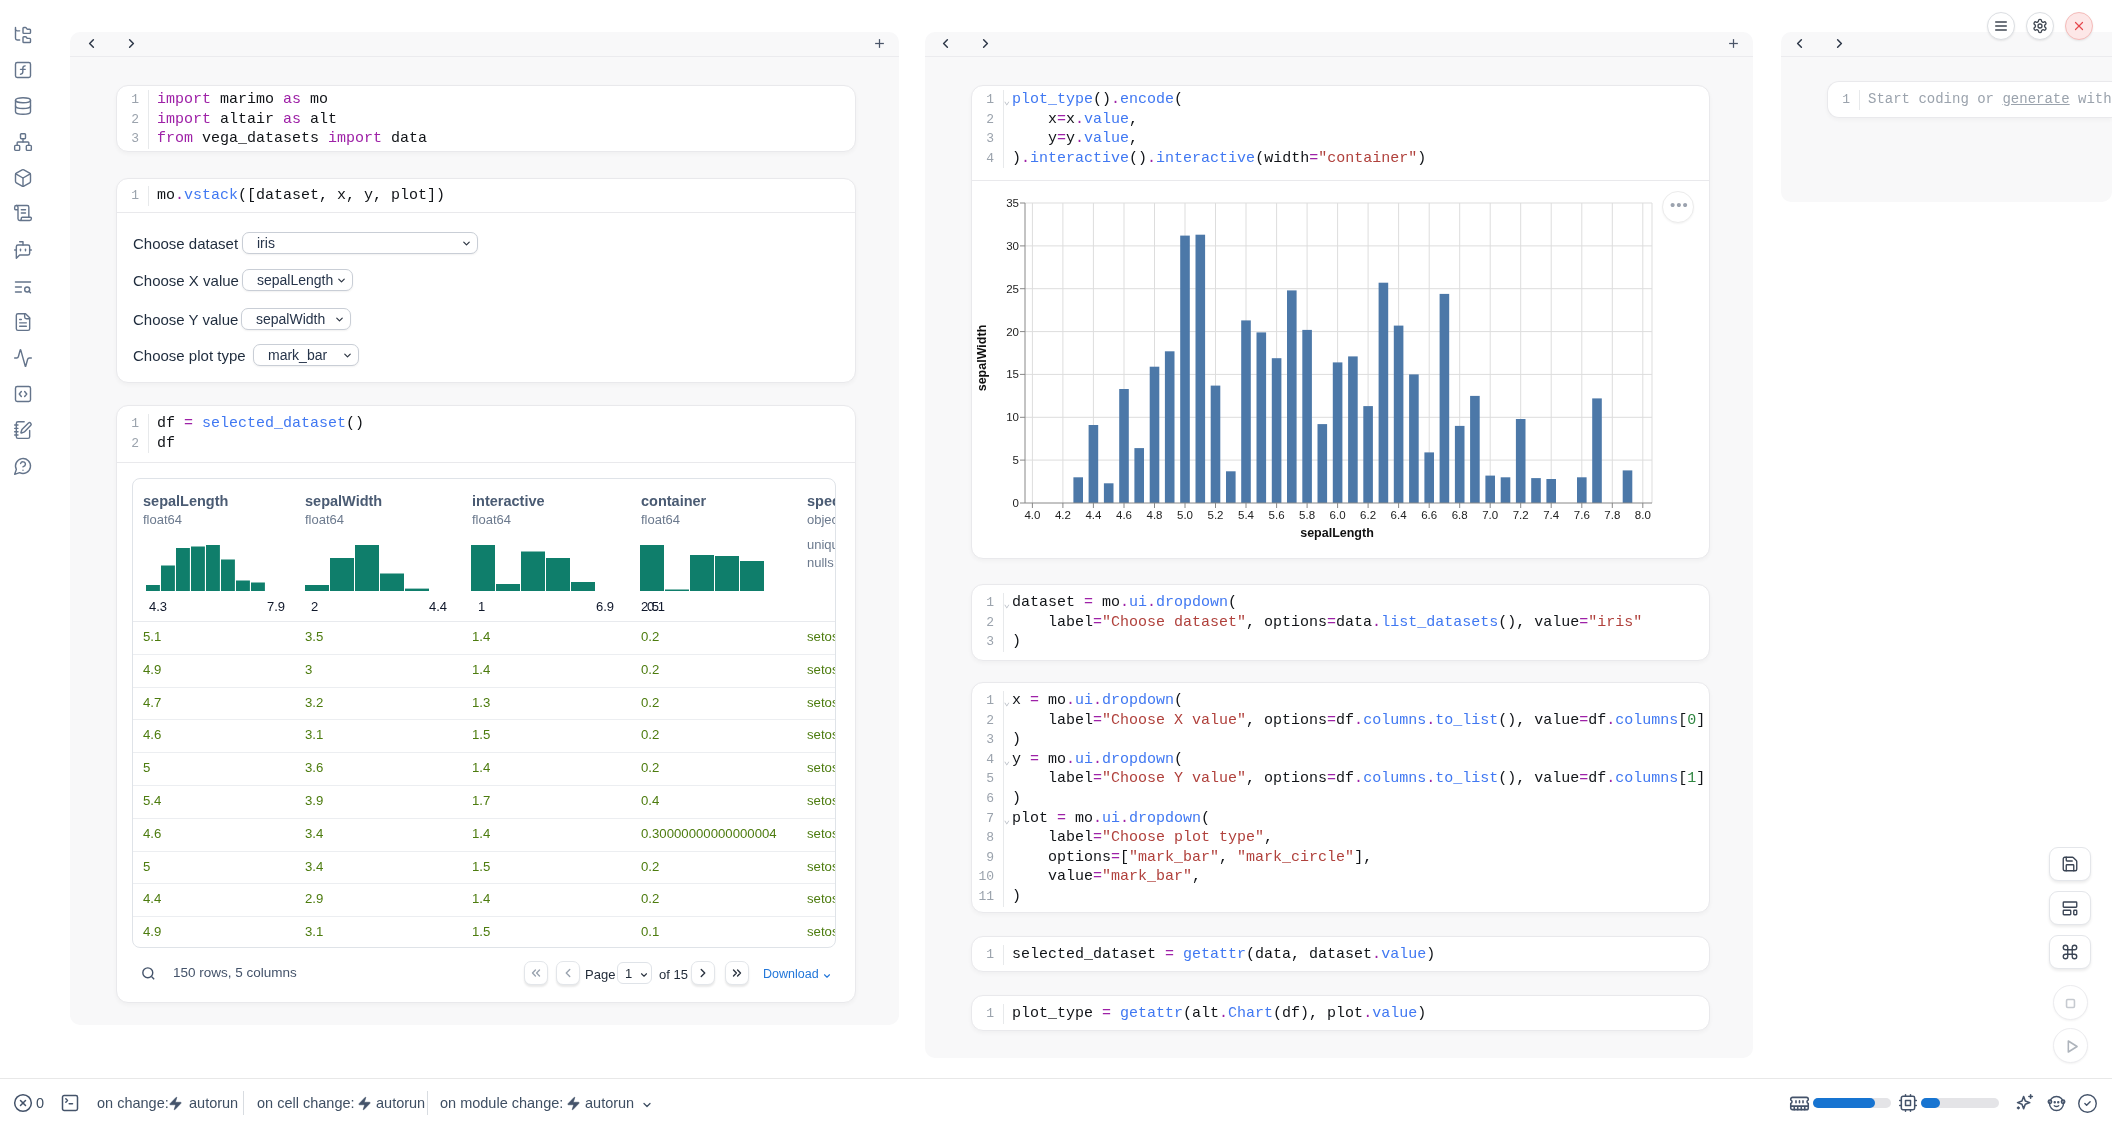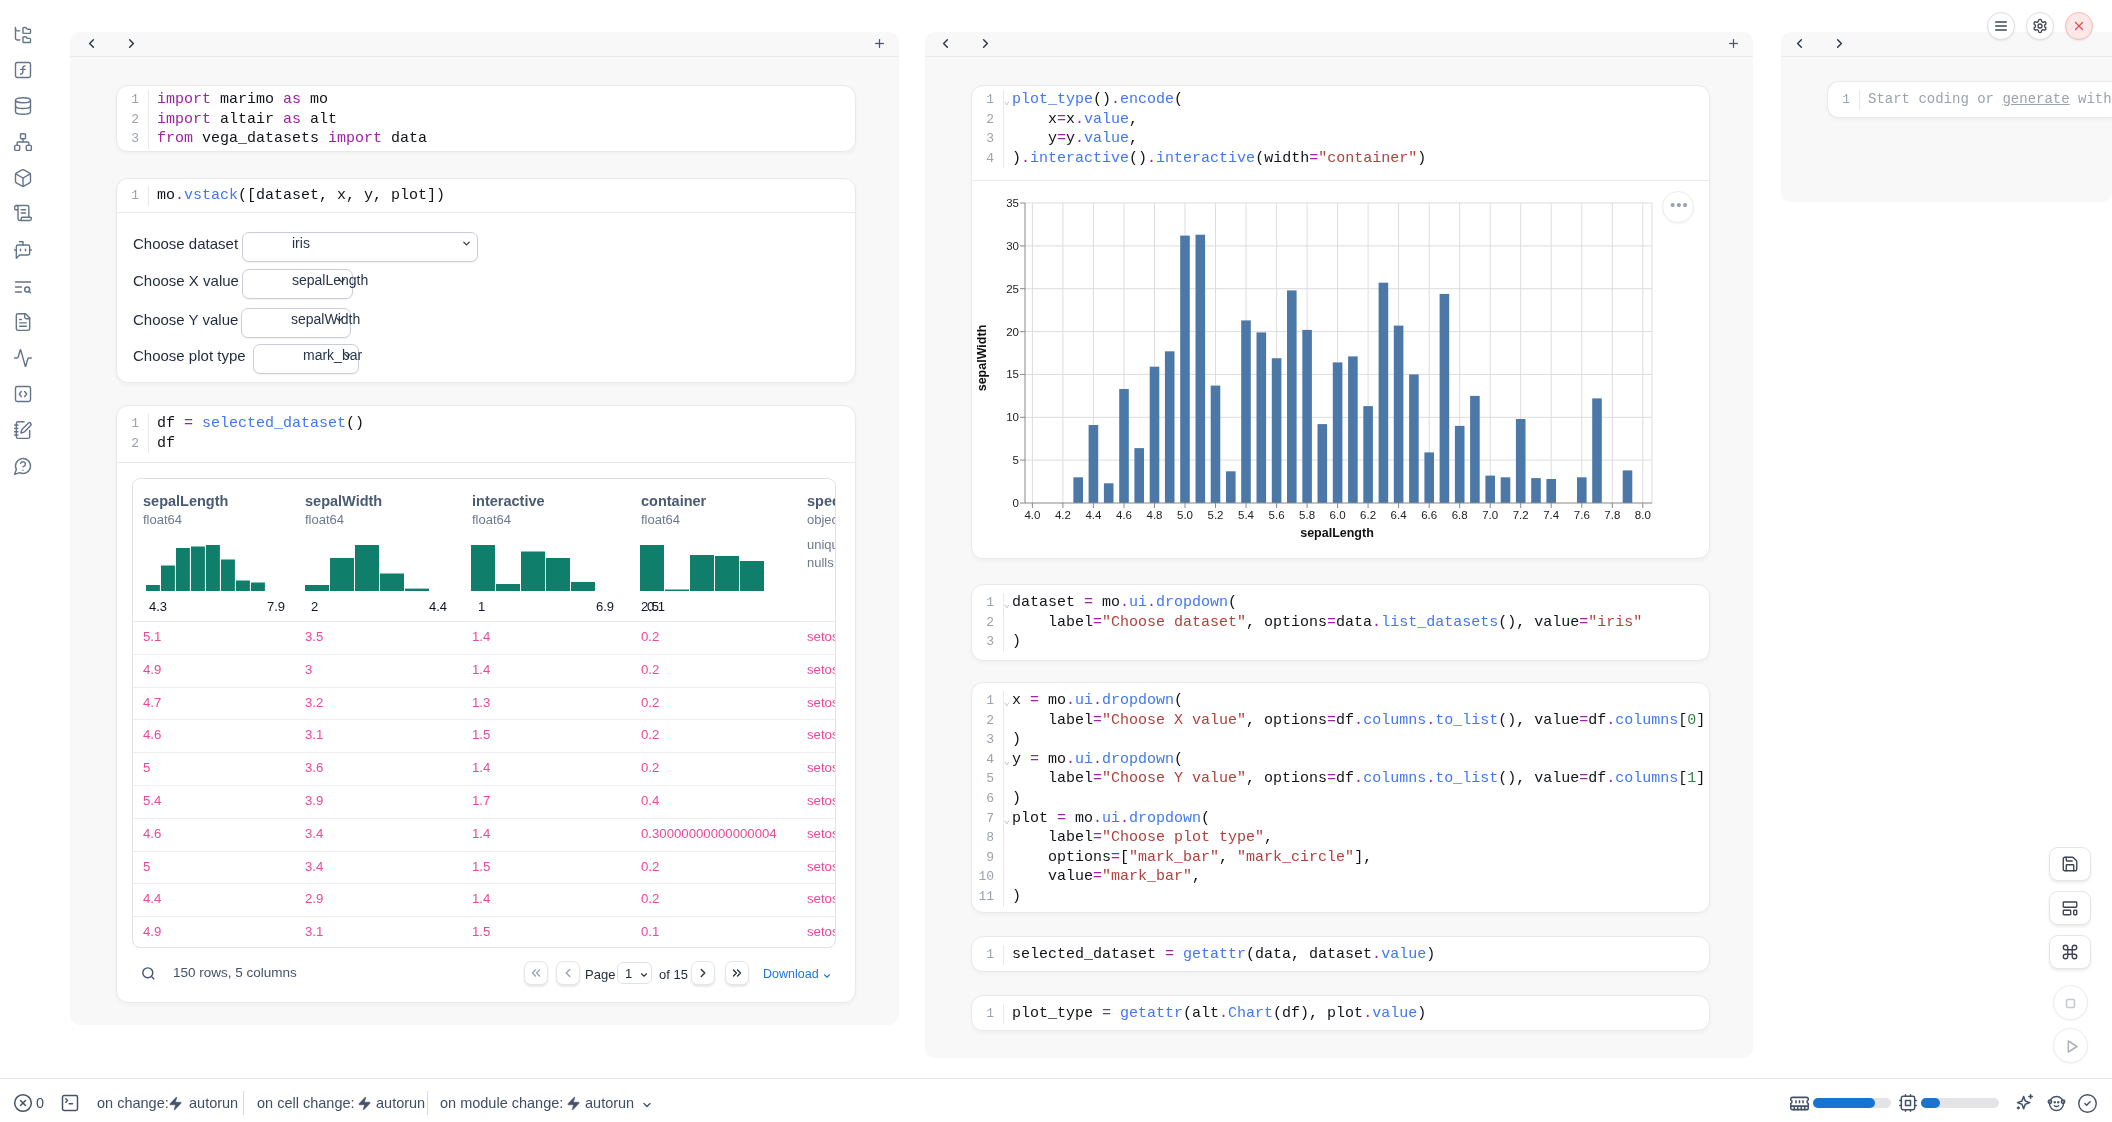--- a/index.html
+++ b/index.html
@@ -14,27 +14,27 @@
 .g { flex:none; width:32px; text-align:right; padding-right:9px; color:#9ba3ad;
      font-size:13px; border-right:1px solid #e7e9eb; position:relative; font-family:"Liberation Mono", monospace; }
 .c { padding-left:8px; }
 i { font-style:normal; }
 .fold { position:absolute; right:-7px; top:2px; color:#b9bec6; font-size:11px; font-weight:normal; }
 .sep { position:absolute; left:0; right:0; height:1px; background:#e9e9ec; }
 .tcard { background:#fff; border:1px solid #dfe3e8; border-radius:8px; }
 .th { font-size:14.5px; font-weight:bold; color:#4a5b73; }
 .tt { font-size:13px; color:#6c7a8e; }
 .tl { font-size:13px; color:#0f172a; }
-.td { font-size:13.2px; color:#ec4899; }
+.td { font-size:13.2px; color:#4d7c0f; }
 .pbtn { width:24px; height:24px; background:#fff; border:1px solid #e3e6ea; border-radius:7px;
         box-shadow:0 2px 2px rgba(0,0,0,.09); text-align:center; line-height:21px; font-size:15px; }
 .psel { background:#fff; border:1px solid #dfe3e8; border-radius:6px; }
 .ddlabel { font-size:15px; color:#1f2c3d; }
-.ddsel { height:30px; background:#fff; border:1px solid #c9ced6; border-radius:7px;
-         box-shadow:0 1px 2px rgba(0,0,0,.06); font-size:14px; color:#26344a; line-height:20px;padding-left:35px; }
+.ddsel { height:22px; background:#fff; border:1px solid #c9ced6; border-radius:7px;
+         box-shadow:0 1px 2px rgba(0,0,0,.06); font-size:14px; color:#26344a; line-height:20px; }
 .ddsel span { padding-left:14px; }
 .cbtn { position:absolute; width:28px; height:28px; border-radius:50%; background:#fff;
         border:1px solid #dcdfe3; box-shadow:0 1px 2px rgba(0,0,0,.08); }
 .fbtn { position:absolute; left:2049px; width:42px; height:34px; background:#fff; border:1px solid #e4e6ea;
         border-radius:9px; box-shadow:0 2px 3px rgba(0,0,0,.08); }
 .rbtn { position:absolute; left:2053px; width:35px; height:35px; background:#fff; border:1px solid #ececef;
         border-radius:50%; box-shadow:0 1px 2px rgba(0,0,0,.05); }
 .statusbar { position:absolute; left:0; right:0; bottom:0; height:44px; background:#fff; border-top:1px solid #e8e8e8; }
 .sbtxt { font-size:14.5px; color:#3f4f63; }
 .vsep { position:absolute; width:1px; height:24px; top:1091px; background:#d8dce1; }

